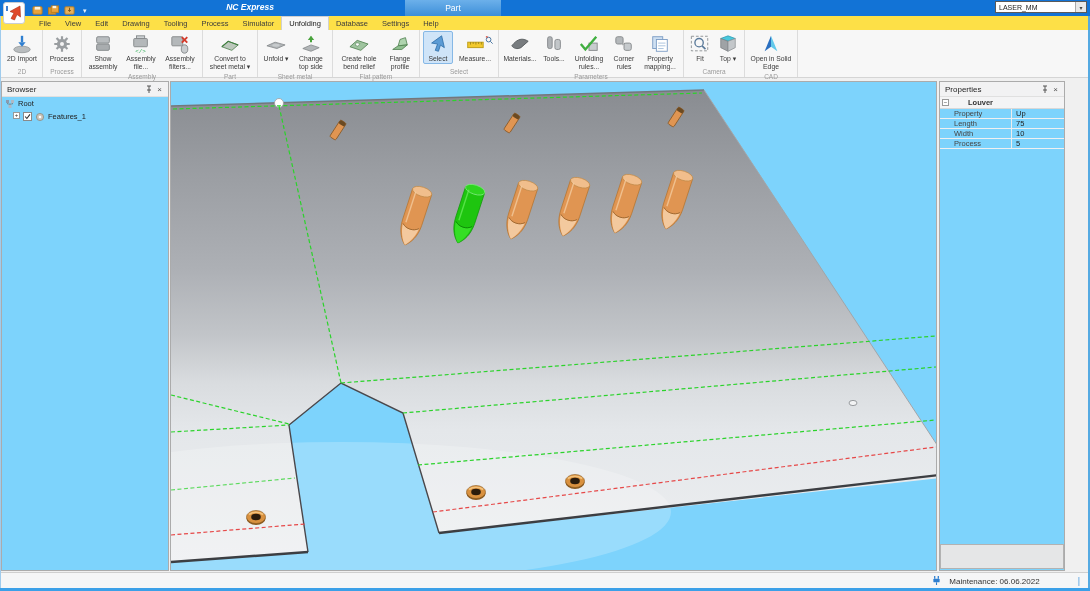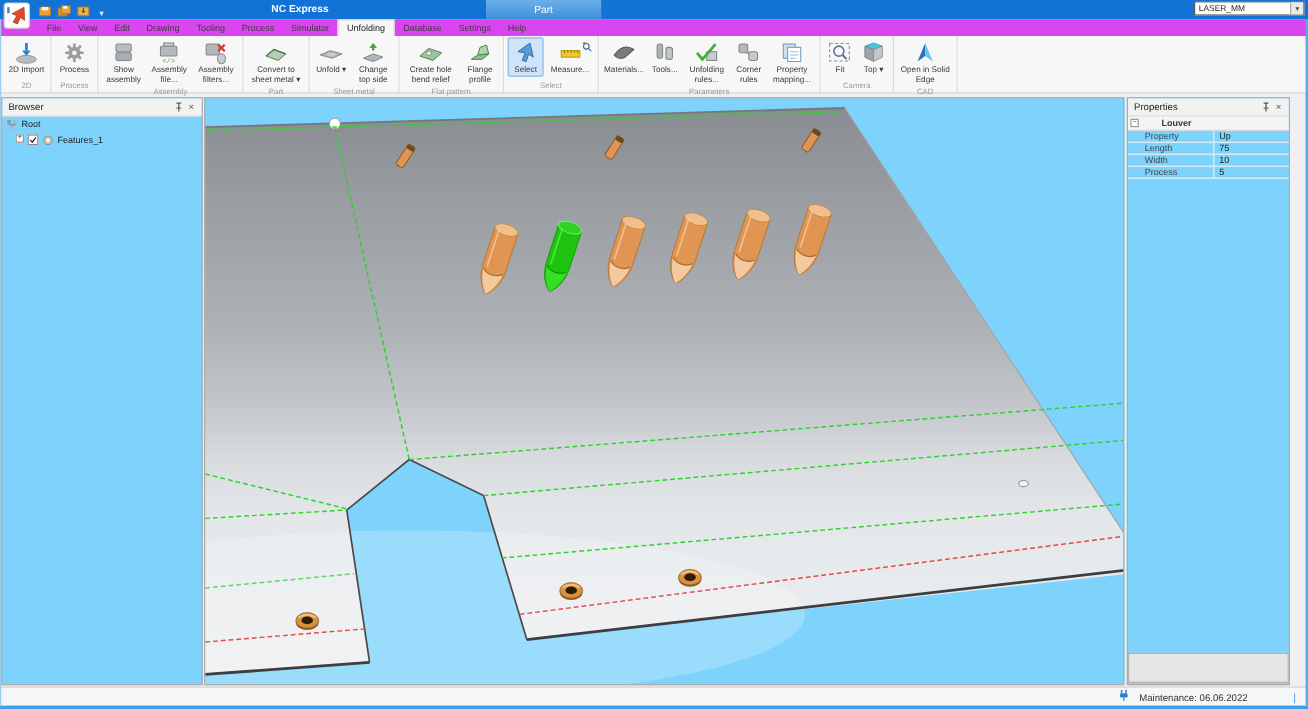--- a/index.html
+++ b/index.html
@@ -3,26 +3,26 @@
 <meta charset="utf-8">
 <style>
   * { margin:0; padding:0; box-sizing:border-box; }
   html,body { width:1090px; height:591px; overflow:hidden; font-family:"Liberation Sans",sans-serif; background:#f0f0f0; position:relative; }
 
   
   .titlebar { position:absolute; left:0; top:0; width:1090px; height:16px; background:#1273d6; color:#fff; }
   .app-logo { position:absolute; left:3px; top:2px; width:22px; height:22px; background:#fff; border:1px solid #c9ced3; border-radius:3px; z-index:30; }
   .qat { position:absolute; left:32px; top:2px; display:flex; gap:5px; align-items:center; }
   .qat-caret { color:#e8f2fb; font-size:7px; margin-left:3px; }
-  .win-title { position:absolute; left:180px; top:2px; width:140px; text-align:center; font-size:8.5px; font-weight:bold; color:#fff; }
+  .win-title { position:absolute; left:180px; top:2px; width:140px; text-align:center; font-size:8.5px; font-weight:bold; color:#fff;font-style:italic; }
   .doc-tab { position:absolute; left:405px; top:0; width:96px; height:16px; background:linear-gradient(#6cb0ea,#3d8fd9); color:#fff; font-size:8.5px; display:flex; align-items:center; justify-content:center; }
   .win-controls { position:absolute; right:0; top:0; display:flex; }
   .win-btn { width:26px; height:16px; color:#fff; font-size:9px; display:flex; align-items:center; justify-content:center; }
 
-  .menubar { position:absolute; left:0; top:16px; width:1090px; height:14px; background:#d946ef; display:flex; align-items:center; padding-left:32px; }
+  .menubar { position:absolute; left:0; top:16px; width:1090px; height:14px; background:#fde047; display:flex; align-items:center; padding-left:32px; }
   .menu-item { font-size:7.5px; color:#3c3c3c; padding:2px 7px; height:14px; display:flex; align-items:center; }
   .menu-item.active { background:#f7f7f7; border:1px solid #d0d0d0; border-bottom:none; color:#1a1a1a; }
   .machine-combo { position:absolute; right:3px; top:1px; width:92px; height:12px; background:#fff; border:1px solid #5a5a5a; display:flex; align-items:center; font-size:7px; color:#222; }
   .machine-combo .val { flex:1; padding-left:3px; }
   .combo-btn { width:11px; height:100%; background:#e8e8e8; border-left:1px solid #aaa; font-size:6px; color:#444; display:flex; align-items:center; justify-content:center; }
 
   
   .ribbon { position:absolute; left:0; top:30px; width:1090px; height:48px; background:#f7f7f7; border-bottom:1px solid #d5d5d5; display:flex; align-items:stretch; padding-left:2px; }
   .rgroup { display:flex; flex-direction:column; border-right:1px solid #dcdcdc; padding:1px 3px 0 3px; }
   .rrow { display:flex; gap:2px; flex:1; align-items:flex-start; }
@@ -34,21 +34,21 @@
   .rlabel { font-size:6.5px; color:#9a9a9a; text-align:center; padding:1px 0 2px 0; }
   .zoomsel { position:absolute; margin-left:28px; margin-top:-2px; }
 
   
   .panel { position:absolute; top:81px; height:490px; background:#7dd3fc; border:1px solid #ababab; }
   .panel-header { height:15px; background:#f2f2f3; border-bottom:1px solid #e0e0e0; display:flex; align-items:center; padding:0 3px 0 5px; }
   .panel-title { font-size:8px; color:#1e1e1e; flex:1; }
   .panel-icon { width:11px; height:11px; display:flex; align-items:center; justify-content:center; font-size:8px; color:#555; }
   .browser { left:1px; width:168px; }
   .viewportp { left:170px; width:767px; }
-  .props { left:939px; width:136px; }
+  .props { left:939px; width:126px; }
 
   .tree { padding:2px 0 0 3px; }
   .tree-row { display:flex; align-items:flex-start; height:13px; gap:3px; font-size:7.5px; color:#222; }
   .expander { width:7px; height:7px; border:1px solid #999; background:#fff; font-size:6px; line-height:5px; text-align:center; color:#333; }
   .cbx { width:9px; height:9px; border:1px solid #8a8a8a; background:#fff; display:flex; align-items:center; justify-content:center; }
 
   .prop-group { display:flex; align-items:center; height:12px; background:#f4f4f5; border-bottom:1px solid #d8d8d8; gap:19px; padding-left:2px; }
   .prop-group .glyph { width:7px; height:7px; border:1px solid #999; font-size:6px; line-height:5px; text-align:center; color:#333; background:#fff; }
   .prop-group .gname { font-size:7.5px; font-weight:bold; color:#333; }
   .prop-row { display:flex; height:10px; align-items:center; border-bottom:1px solid #efeff0; font-size:7.5px; }

